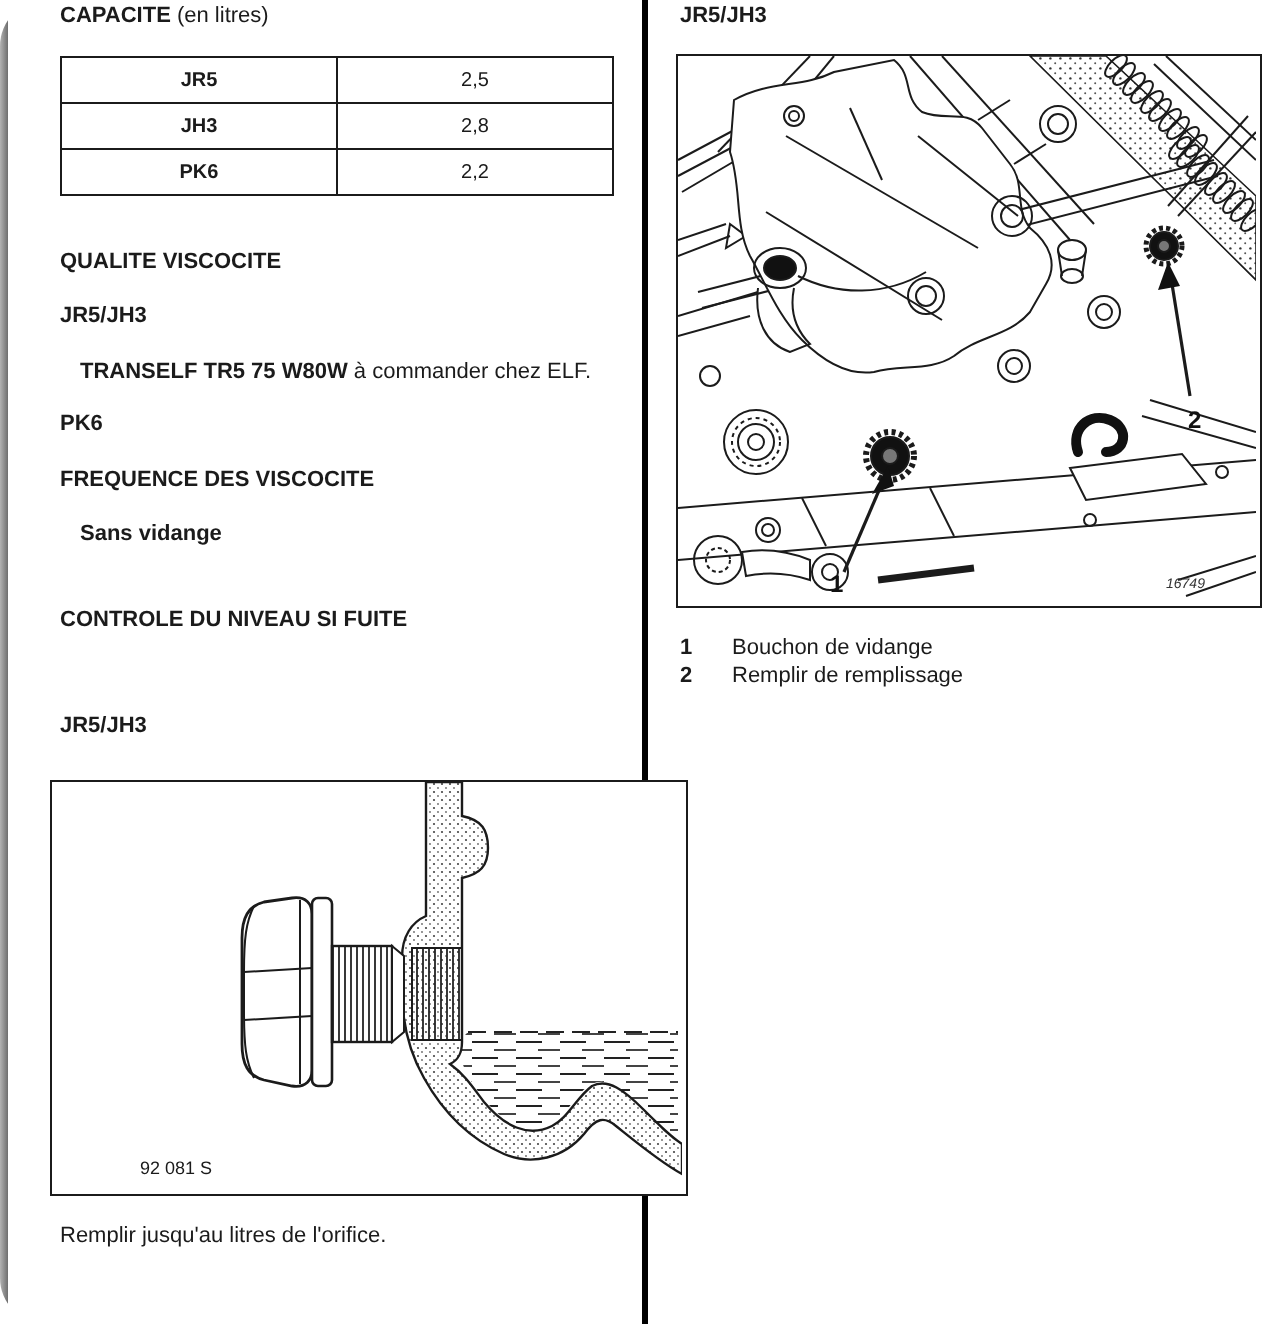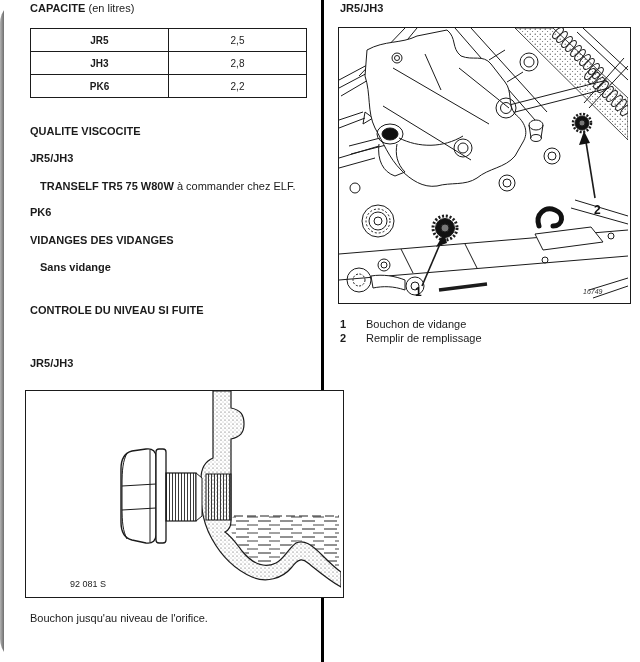--- a/index.html
+++ b/index.html
@@ -42,21 +42,21 @@
       <td class="b">PK6</td>
       <td>2,2</td>
     </tr>
   </tbody>
     </table>
 
   <div class="abs t b" style="left:30px;top:125px;">QUALITE VISCOCITE</div>
   <div class="abs t b" style="left:30px;top:152px;">JR5/JH3</div>
   <div class="abs t" style="left:40px;top:180px;"><span class="b">TRANSELF TR5 75 W80W</span><span> à commander chez ELF.</span></div>
   <div class="abs t b" style="left:30px;top:206px;">PK6</div>
-  <div class="abs t b" style="left:30px;top:234px;">VIDANGES DES VIDANGES</div>
+  <div class="abs t b" style="left:30px;top:234px;">FREQUENCE DES VISCOCITE</div>
   <div class="abs t b" style="left:40px;top:261px;">Sans vidange</div>
   <div class="abs t b" style="left:30px;top:304px;">CONTROLE DU NIVEAU SI FUITE</div>
   <div class="abs t b" style="left:30px;top:357px;">JR5/JH3</div>
 
   <div class="abs figframe" style="left:25px;top:390px;width:283px;height:206px;padding-left:34px;">
     <svg width="281" height="204" viewBox="0 0 281 204">
       <defs>
         <pattern id="stipL" width="4" height="4" patternUnits="userSpaceOnUse">
           <circle cx="1" cy="1" r="0.55" fill="#444"></circle>
           <circle cx="3" cy="3" r="0.45" fill="#666"></circle>
@@ -85,21 +85,21 @@
 
       <rect x="96" y="58" width="10" height="94" rx="3" fill="#fff" stroke="#1b1b1b" stroke-width="1.3"></rect>
 
       <rect x="106" y="82" width="30" height="48" fill="url(#thrL)" stroke="#1b1b1b" stroke-width="1.2"></rect>
       <polygon points="136,82 142,87 142,125 136,130" fill="#fff" stroke="#1b1b1b" stroke-width="1"></polygon>
 
       <text x="10" y="196" font-size="9" fill="#1b1b1b">92 081 S</text>
     </svg>
   </div>
 
-  <div class="abs t" style="left:30px;top:612px;">Bouchon jusqu'au niveau de l'orifice.</div>
+  <div class="abs t" style="left:30px;top:612px;">Remplir jusqu'au litres de l'orifice.</div>
 
   <div class="abs t b" style="left:340px;top:2px;">JR5/JH3</div>
 
   <div class="abs figframe" style="left:338px;top:27px;width:291px;height:275px;">
     <svg width="289" height="273" viewBox="0 0 289 273">
       <defs>
         <pattern id="stipR" width="5" height="5" patternUnits="userSpaceOnUse">
           <circle cx="1.2" cy="1.2" r="0.6" fill="#333"></circle>
           <circle cx="3.6" cy="3.6" r="0.5" fill="#555"></circle>
         </pattern>

